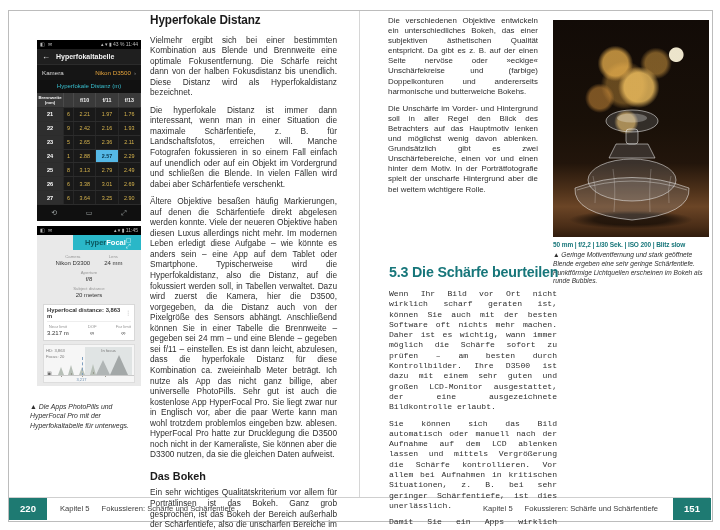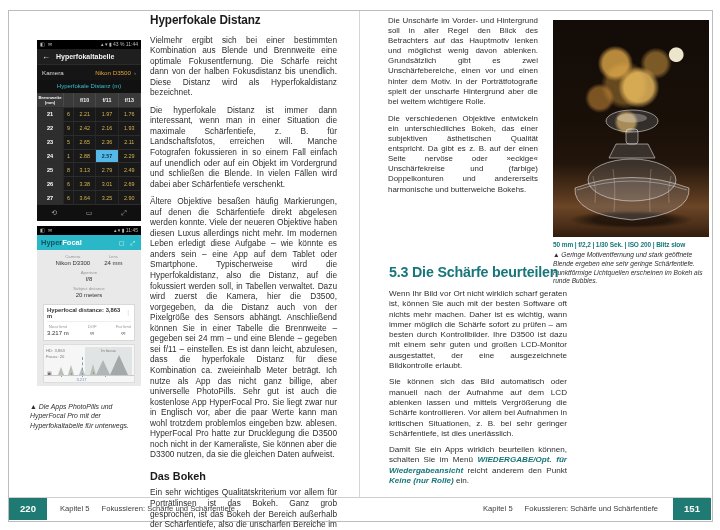--- a/index.html
+++ b/index.html
@@ -11,21 +11,21 @@
   #frame{position:absolute;left:8px;top:10px;width:703px;height:510px;border:1px solid #bcbcbc;background:#fff;}
   .gutter{position:absolute;left:359px;top:11px;width:1px;height:486px;background:#d6d6d6;}
   .footer-rule{position:absolute;left:9px;top:497px;width:701px;height:1px;background:#cfcfcf;}
 
   
   .col{position:absolute;text-align:justify;}
   .col p{margin:0 0 7px 0;}
   #left-text{left:150px;top:15px;width:187px;font-size:8.3px;line-height:10.55px;}
   #right-top-text{left:388px;top:16px;width:150px;font-size:7.9px;line-height:10.1px;}
   #right-bottom-text{left:389px;top:289px;width:180px;font-size:8.1px;line-height:10.3px;}
-  #right-bottom-text p{margin:0 2px 6px 0;}
+  #right-bottom-text p{margin:0 12px 6px 0;font-family:Liberation Mono, monospace;}
   h1.bookhead{font-size:12.5px;margin:0 0 9px 0;color:#1b1b1b;display:inline-block;transform:scaleX(.94);transform-origin:left;white-space:nowrap;letter-spacing:-.1px;}
   h2.bookhead{font-size:11.5px;margin:4px 0 6px 0;color:#1b1b1b;display:inline-block;transform:scaleX(.94);transform-origin:left;white-space:nowrap;}
   #section-heading{position:absolute;left:389px;top:263px;font-size:15px;font-weight:bold;color:var(--accent);transform:scaleX(.95);transform-origin:left;white-space:nowrap;letter-spacing:-.2px;}
   .menu-ref{color:var(--accent);font-style:italic;font-weight:600;}
 
   
   .fig-caption{font-style:italic;color:#2f2f2f;text-align:left;}
   #caption-apps{position:absolute;left:30px;top:402px;width:114px;font-size:6.9px;line-height:9.3px;}
   #photo-block{position:absolute;left:553px;top:20px;width:156px;}
   .photo-meta{margin-top:4px;font-size:6.5px;font-weight:bold;color:var(--accent);letter-spacing:-.1px;}
@@ -77,21 +77,21 @@
   .ht-cv{flex:1;}
   .ht-head{height:14px;font-size:5.3px;}
   .ht-focal{width:26px;background:#2e2e2e;color:#fff;font-size:5.6px;font-weight:bold;}
   .ht-partial{width:9px;color:var(--tableval);font-size:5.4px;}
   .ht-val{flex:1;color:var(--tableval);font-size:5.4px;}
   .ht-val.sel{background:var(--selbg);color:#093247;font-weight:bold;}
   .p1-toolbar{height:16px;background:#101010;border-top:1px solid #2c2c2c;display:flex;align-items:center;justify-content:space-around;color:#9aa0a0;font-size:7px;}
 
   
   #phone2{top:226px;height:160px;background:#e9e9e9;}
-  .p2-appbar{height:15px;background:var(--cyanbar);display:flex;align-items:center;justify-content:space-between;padding:0 4px;font-size:7.5px;font-weight:bold;}
+  .p2-appbar{height:15px;background:var(--cyanbar);display:flex;align-items:center;justify-content:space-between;padding:0 12px;font-size:7.5px;font-weight:bold;margin-left:36px;}
   .p2-appbar .t1{color:#0b5860;}
   .p2-appbar .t2{color:#ffffff;}
   .p2-appbar .aicons{color:#eafcff;font-size:6px;letter-spacing:2px;font-weight:normal;}
   .p2-body{flex:1;padding:4px 6px 3px 6px;display:flex;flex-direction:column;}
   .p2-pair{display:flex;justify-content:center;gap:14px;}
   .p2-field{text-align:center;margin-bottom:3px;}
   .p2-label{font-size:4.3px;color:#979797;line-height:5.5px;}
   .p2-value{font-size:6px;color:#333;line-height:7.5px;}
   .p2-card{background:#fff;border:1px solid #d8d8d8;margin-top:2px;padding:2px 3px;}
   .p2-hfd{display:flex;justify-content:space-between;align-items:center;font-size:5.8px;font-weight:bold;color:#333;}
@@ -282,22 +282,22 @@
   <h2 class="bookhead">Das Bokeh</h2>
   <p>Ein sehr wichtiges Qualitätskriterium vor allem für Porträtlinsen ist das Bokeh. Ganz grob gesprochen, ist das Bokeh der Bereich außerhalb der Schärfentiefe, also die unscharfen Bereiche im Foto.</p>
 </div>
 
 <div class="page-box" id="page-box-left">220</div>
 <div class="footer-text" id="footer-left">
   <span class="chap">Kapitel 5</span><span>Fokussieren: Schärfe und Schärfentiefe</span>
 </div>
 
 <div class="col" id="right-top-text">
+  <p>Die verschiedenen Objektive entwickeln ein unterschiedliches Bokeh, das einer subjektiven ästhetischen Qualität entspricht. Da gibt es z. B. auf der einen Seite nervöse oder »eckige« Unschärfekreise und (farbige) Doppelkonturen und andererseits harmonische und butterweiche Bokehs.</p>
   <p>Die Unschärfe im Vorder- und Hintergrund soll in aller Regel den Blick des Betrachters auf das Hauptmotiv lenken und möglichst wenig davon ablenken. Grundsätzlich gibt es zwei Unschärfebereiche, einen vor und einen hinter dem Motiv. In der Porträtfotografie spielt der unscharfe Hintergrund aber die bei weitem wichtigere Rolle.</p>
-  <p>Die verschiedenen Objektive entwickeln ein unterschiedliches Bokeh, das einer subjektiven ästhetischen Qualität entspricht. Da gibt es z. B. auf der einen Seite nervöse oder »eckige« Unschärfekreise und (farbige) Doppelkonturen und andererseits harmonische und butterweiche Bokehs.</p>
 </div>
 
 <div id="photo-block">
   <div class="photo">
     <svg width="156" height="217" viewBox="0 0 156 217">
       <g stroke="rgba(255,255,255,0.5)" fill="rgba(195,205,215,0.16)" stroke-width="1">
         <ellipse cx="79" cy="101" rx="26" ry="11"></ellipse>
         <ellipse cx="79" cy="98" rx="15" ry="4.5" fill="rgba(255,255,255,0.28)" stroke="none"></ellipse>
         <rect x="73" y="109" width="12" height="15" rx="3"></rect>
         <path d="M63 124 h32 l7 14 h-46 z"></path>

